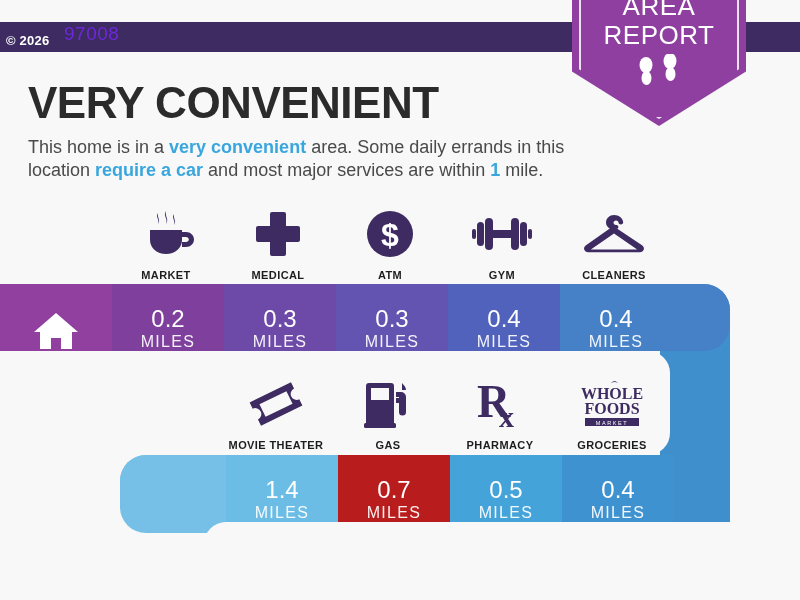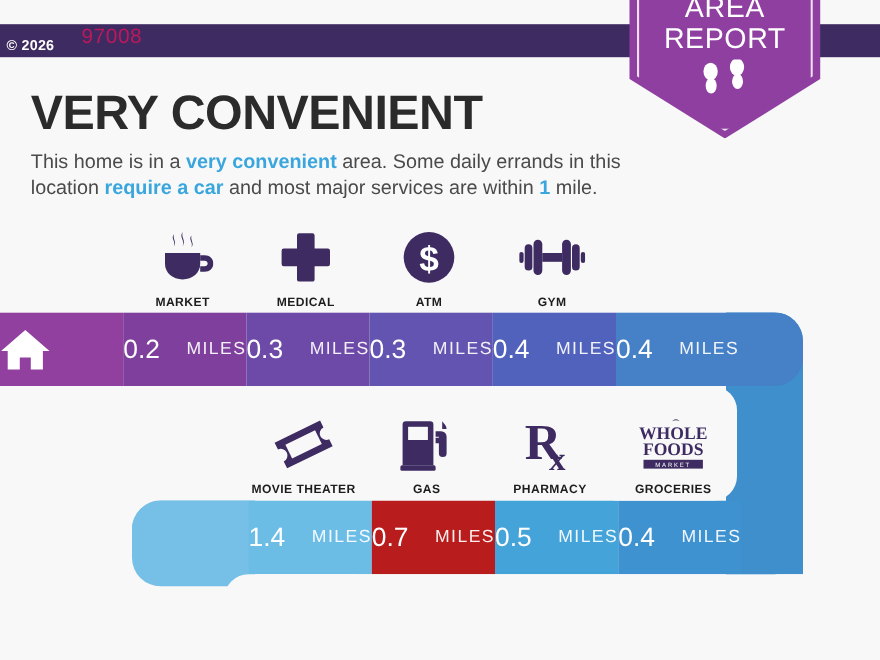--- a/index.html
+++ b/index.html
@@ -10,22 +10,22 @@
     overflow: hidden;
   }
   #page { position: relative; width: 800px; height: 600px; background: #f8f8f8; }
 
   
   .header-bar {
     position: absolute; left: 0; top: 22px; width: 800px; height: 30px;
     background: #3d2b61;
   }
   .header-zip {
-    position: absolute; left: 74px; top: 22px;
-    font-size: 19px; color: #be185d; letter-spacing: .5px;
+    position: absolute; left: 64px; top: 22px;
+    font-size: 19px; color: #6d28d9; letter-spacing: .5px;
     line-height: 24px; font-weight: 400;
   }
   .copyright {
     position: absolute; left: 6px; top: 33px;
     font-size: 13px; font-weight: 700; color: #ffffff;
     letter-spacing: .2px; white-space: nowrap;
   }
 
   
   .badge {
@@ -83,22 +83,22 @@
   .bar { position: absolute; display: flex; overflow: hidden; z-index: 1; }
   #bar-1 {
     left: 0; top: 284px; width: 730px; height: 67px;
     border-radius: 0 26px 26px 0;
   }
   #bar-2 {
     left: 120px; top: 455px; width: 610px; height: 67px;
     border-radius: 26px 0 0 26px;
   }
   .cell {
-    display: flex; flex-direction: row;
-    align-items: center; justify-content: space-between;
+    display: flex; flex-direction: column;
+    align-items: center; justify-content: flex-end;
     color: #ffffff; height: 100%;
   }
   .cell .val { font-size: 24px; line-height: 26px; font-weight: 400; }
   .cell .unit { font-size: 16px; letter-spacing: 1.3px; margin-top: 1px; opacity: .92; }
   .cell.home { width: 112px; }
   .cell.home svg { display: block; }
 
   
   .connector-right {
     position: absolute; left: 660px; top: 284px;
@@ -199,20 +199,28 @@
             <rect x="13" y="2" width="8" height="32" rx="4"></rect>
             <rect x="21" y="14" width="18" height="8"></rect>
             <rect x="39" y="2" width="8" height="32" rx="4"></rect>
             <rect x="48" y="6" width="7" height="24" rx="3.5"></rect>
             <rect x="56" y="13" width="4" height="10" rx="2"></rect>
           </g>
         </svg>
       </div>
       <div class="icon-label">GYM</div>
     </div>
+    <div class="icon-cell">
+      <div class="icon-glyph">
+        <svg width="62" height="44" viewBox="0 0 62 44">
+          <path d="M31 3c-4.4 0-8 3.3-8 7.4 0 2.6 1.5 4.9 3.8 6.2L3 33.2c-1.6 1.1-2.3 2.8-1.8 4.4.5 1.6 2.1 2.7 3.9 2.7h51.8c1.8 0 3.4-1.1 3.9-2.7.5-1.6-.2-3.3-1.8-4.4L34.3 16.7c.9-.5 1.3-1.4 1-2.3-.3-.9-1.2-1.5-2.2-1.4-1.4.1-2.6-.9-2.6-2.2 0-1.2 1.1-2.2 2.5-2.2 1.3 0 2.4.9 2.5 2 .1 1.2 1.2 2.1 2.5 2 1.3-.1 2.3-1.1 2.2-2.3C40 6.2 35.9 3 31 3zm0 18.6l23.2 15.9H7.8L31 21.6z" fill="#3d2b61"></path>
+        </svg>
+      </div>
+      <div class="icon-label">CLEANERS</div>
+    </div>
   </div>
 
   <div class="connector-right" style="background: rgb(63, 143, 205);"></div>
   <div class="bar" id="bar-1">
     <div class="cell home" style="background: rgb(145, 64, 159);">
       <span>
         <svg width="46" height="40" viewBox="0 0 46 40">
           <path d="M23 2L1 21h6v17h11V27h10v11h11V21h6L23 2z" fill="#ffffff"></path>
         </svg>
       </span>

